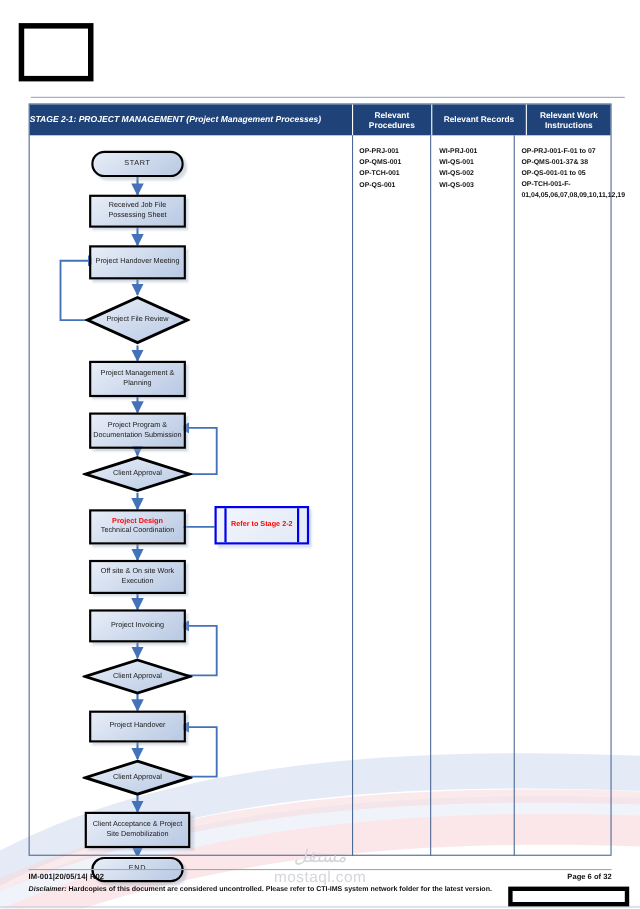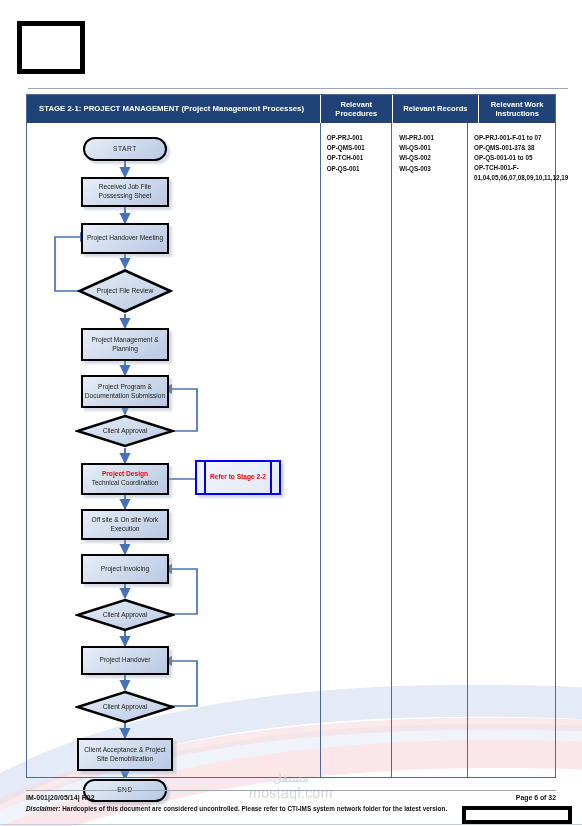--- a/index.html
+++ b/index.html
@@ -46,21 +46,21 @@
     font-size:7.6px;
     font-weight:bold;
     display:flex;align-items:center;justify-content:center;
     text-align:center;
     line-height:1.25;
     box-sizing:border-box;
     border-right:1px solid #ffffff;
     padding:0 3px;
   }
   .hdr-cell:last-child{border-right:none;}
-  #hdr-stage{width:295px;justify-content:flex-start;padding-left:12px;font-size:7.8px;}
+  #hdr-stage{width:295px;justify-content:flex-start;padding-left:0;font-size:7.8px;font-style:italic;}
   #hdr-proc{width:72px;}
   #hdr-wi{width:76px;}
   #hdr-rec{width:87px;}
 
   .body-row{
     position:absolute;left:0;top:28px;width:100%;height:655px;
     display:flex;
     box-sizing:border-box;
   }
   .body-cell{
@@ -132,21 +132,21 @@
   }
   .red-title{color:#ff0000;font-weight:bold;}
 
   #connectors{position:absolute;left:0;top:0;width:295px;height:655px;z-index:2;}
 
   
   #watermark{
     position:absolute;left:0;top:772px;width:582px;
     text-align:center;z-index:5;pointer-events:none;
   }
-  #wm-ar{font-size:12px;color:#d3d6da;letter-spacing:1px;line-height:1;}
+  #wm-ar{font-size:16px;color:#d3d6da;letter-spacing:1px;line-height:1;font-style:italic;}
   #wm-en{font-size:14px;color:#d3d6da;letter-spacing:.4px;margin-top:1px;}
 
   
   #footer{position:absolute;left:0;top:790px;width:582px;height:36px;z-index:6;}
   #footer-rule{position:absolute;left:26px;top:0;width:530px;height:1px;background:#9aa7bd;}
   #footer-code{position:absolute;left:26px;top:4px;font-size:6.9px;font-weight:bold;color:#111;letter-spacing:.1px;}
   #footer-disclaimer{position:absolute;left:26px;top:15px;font-size:6.4px;font-weight:bold;color:#111;}
   #footer-disclaimer i{font-style:italic;}
   #footer-page{position:absolute;right:26px;top:4px;font-size:6.9px;font-weight:bold;color:#111;}
   #footer-bottom-rule{position:absolute;left:0;top:34px;width:582px;height:1px;background:#c3cbd8;}

